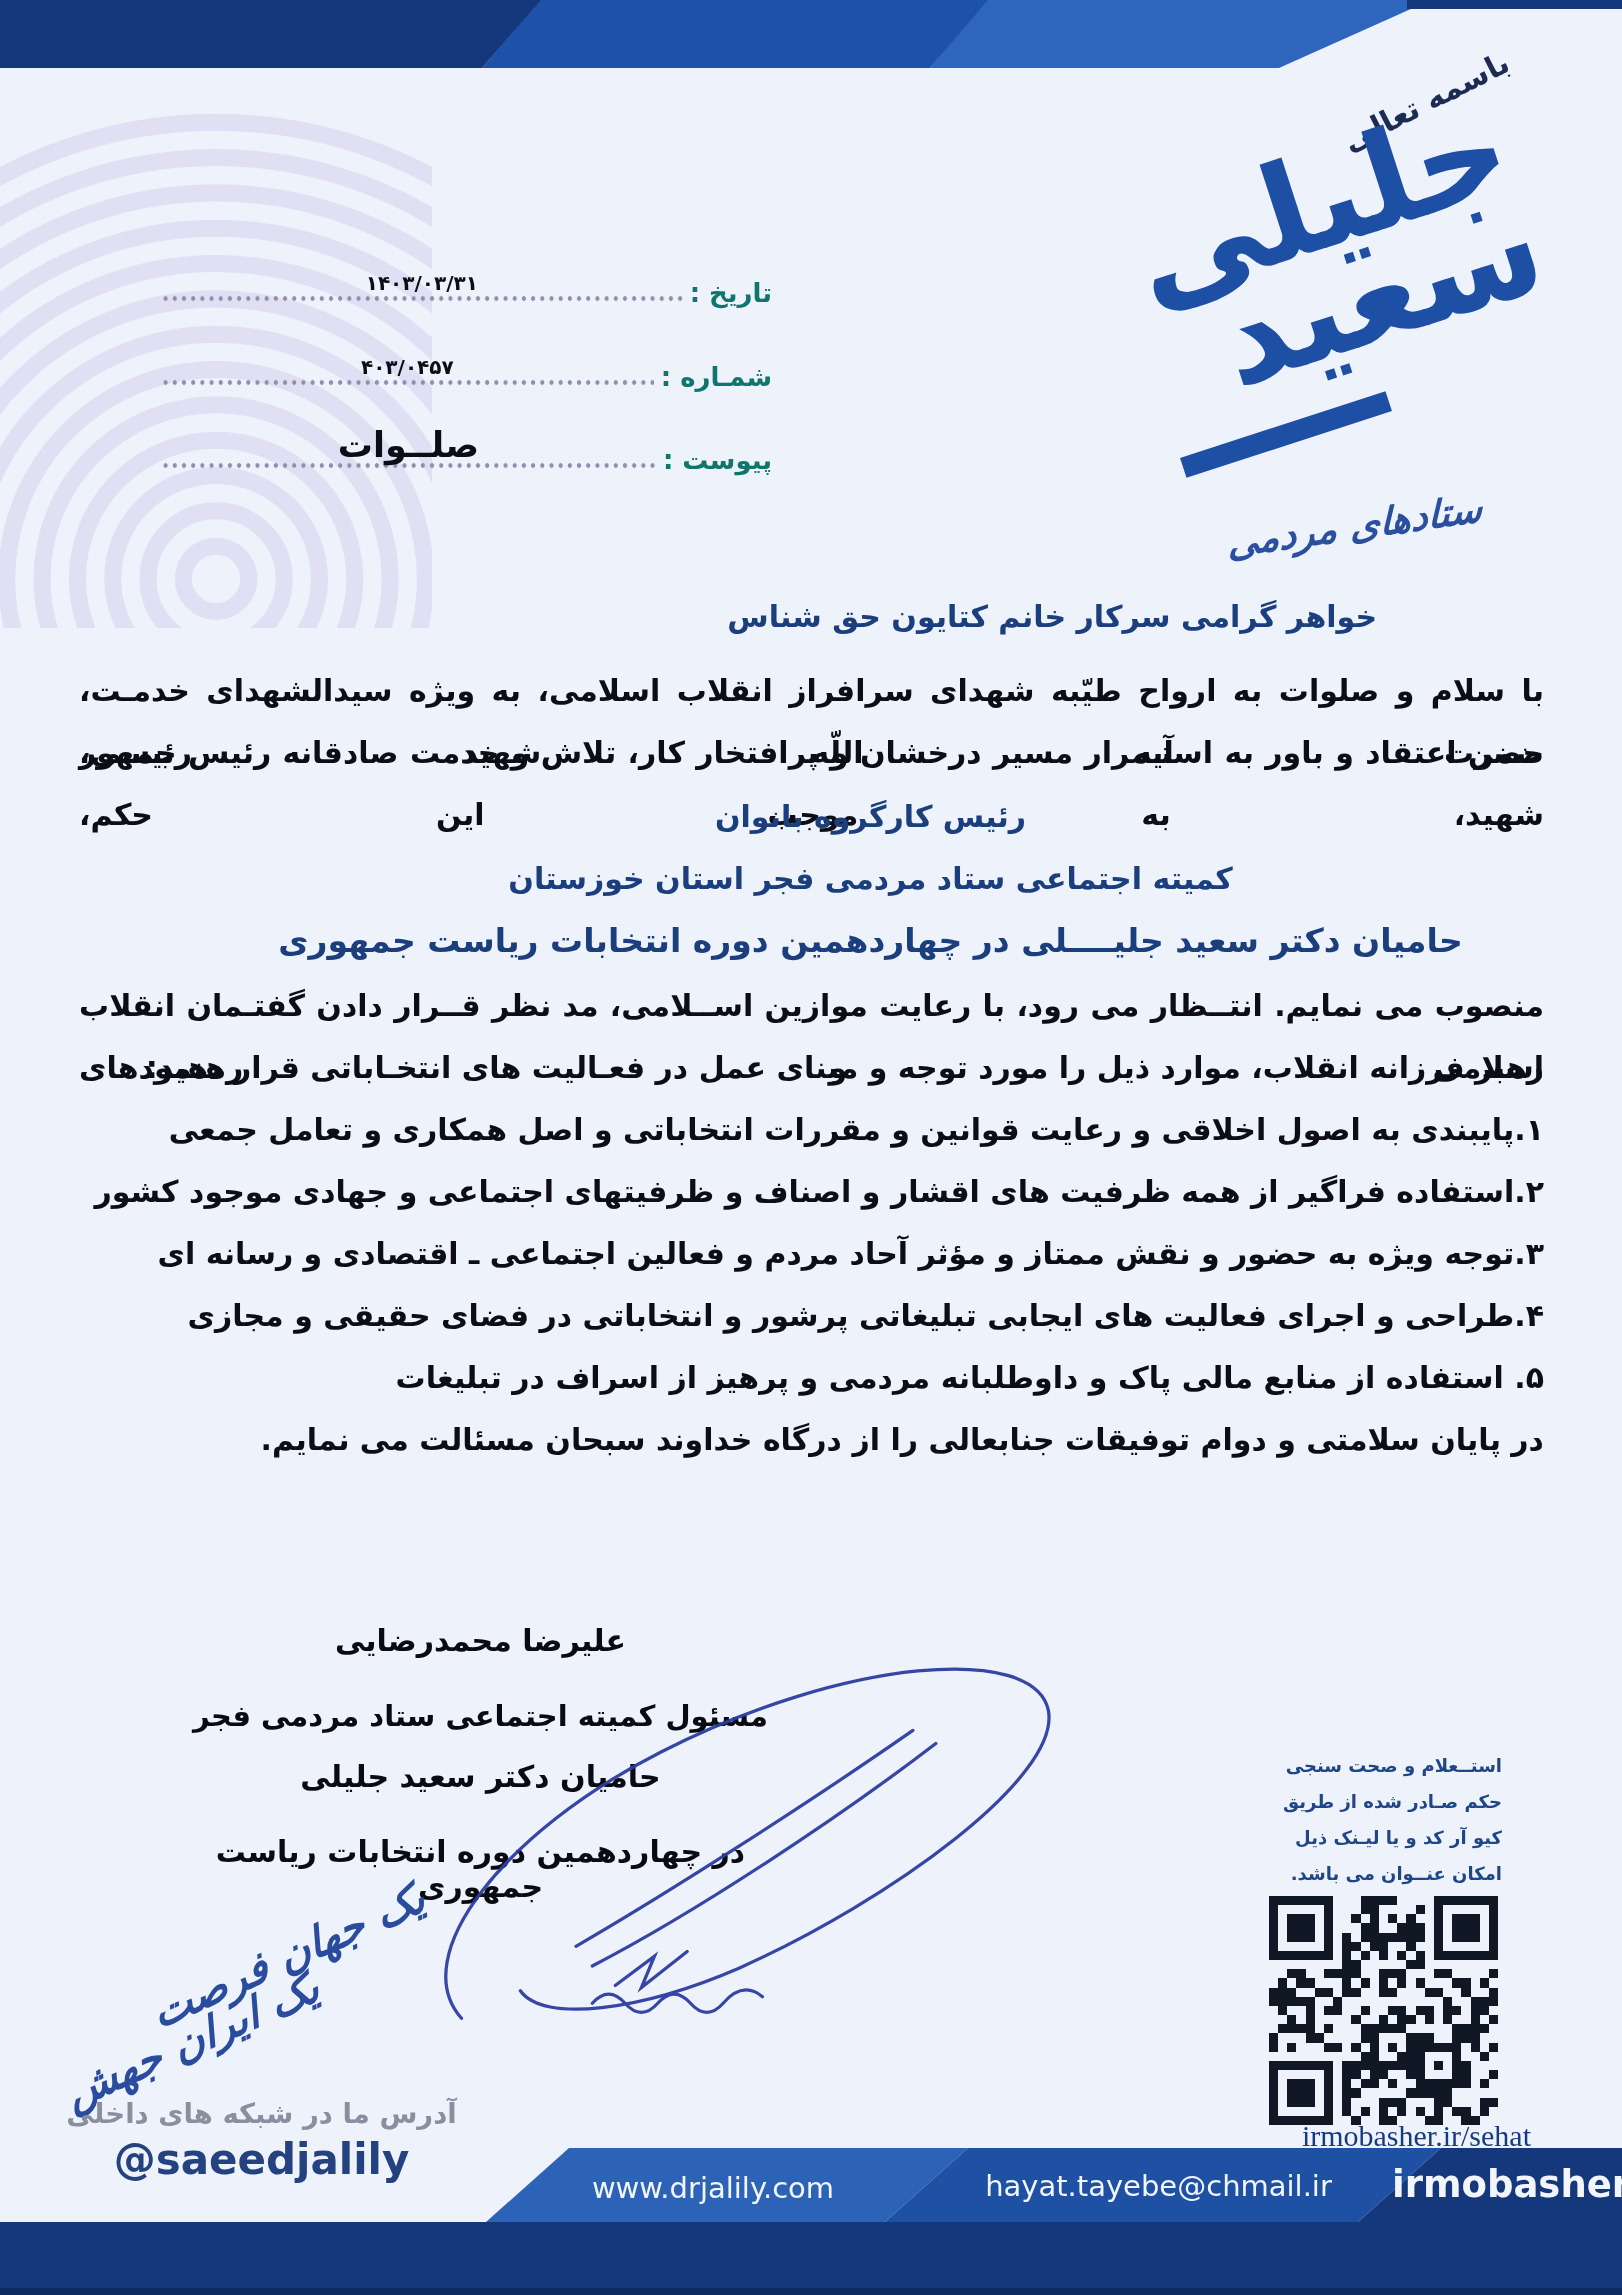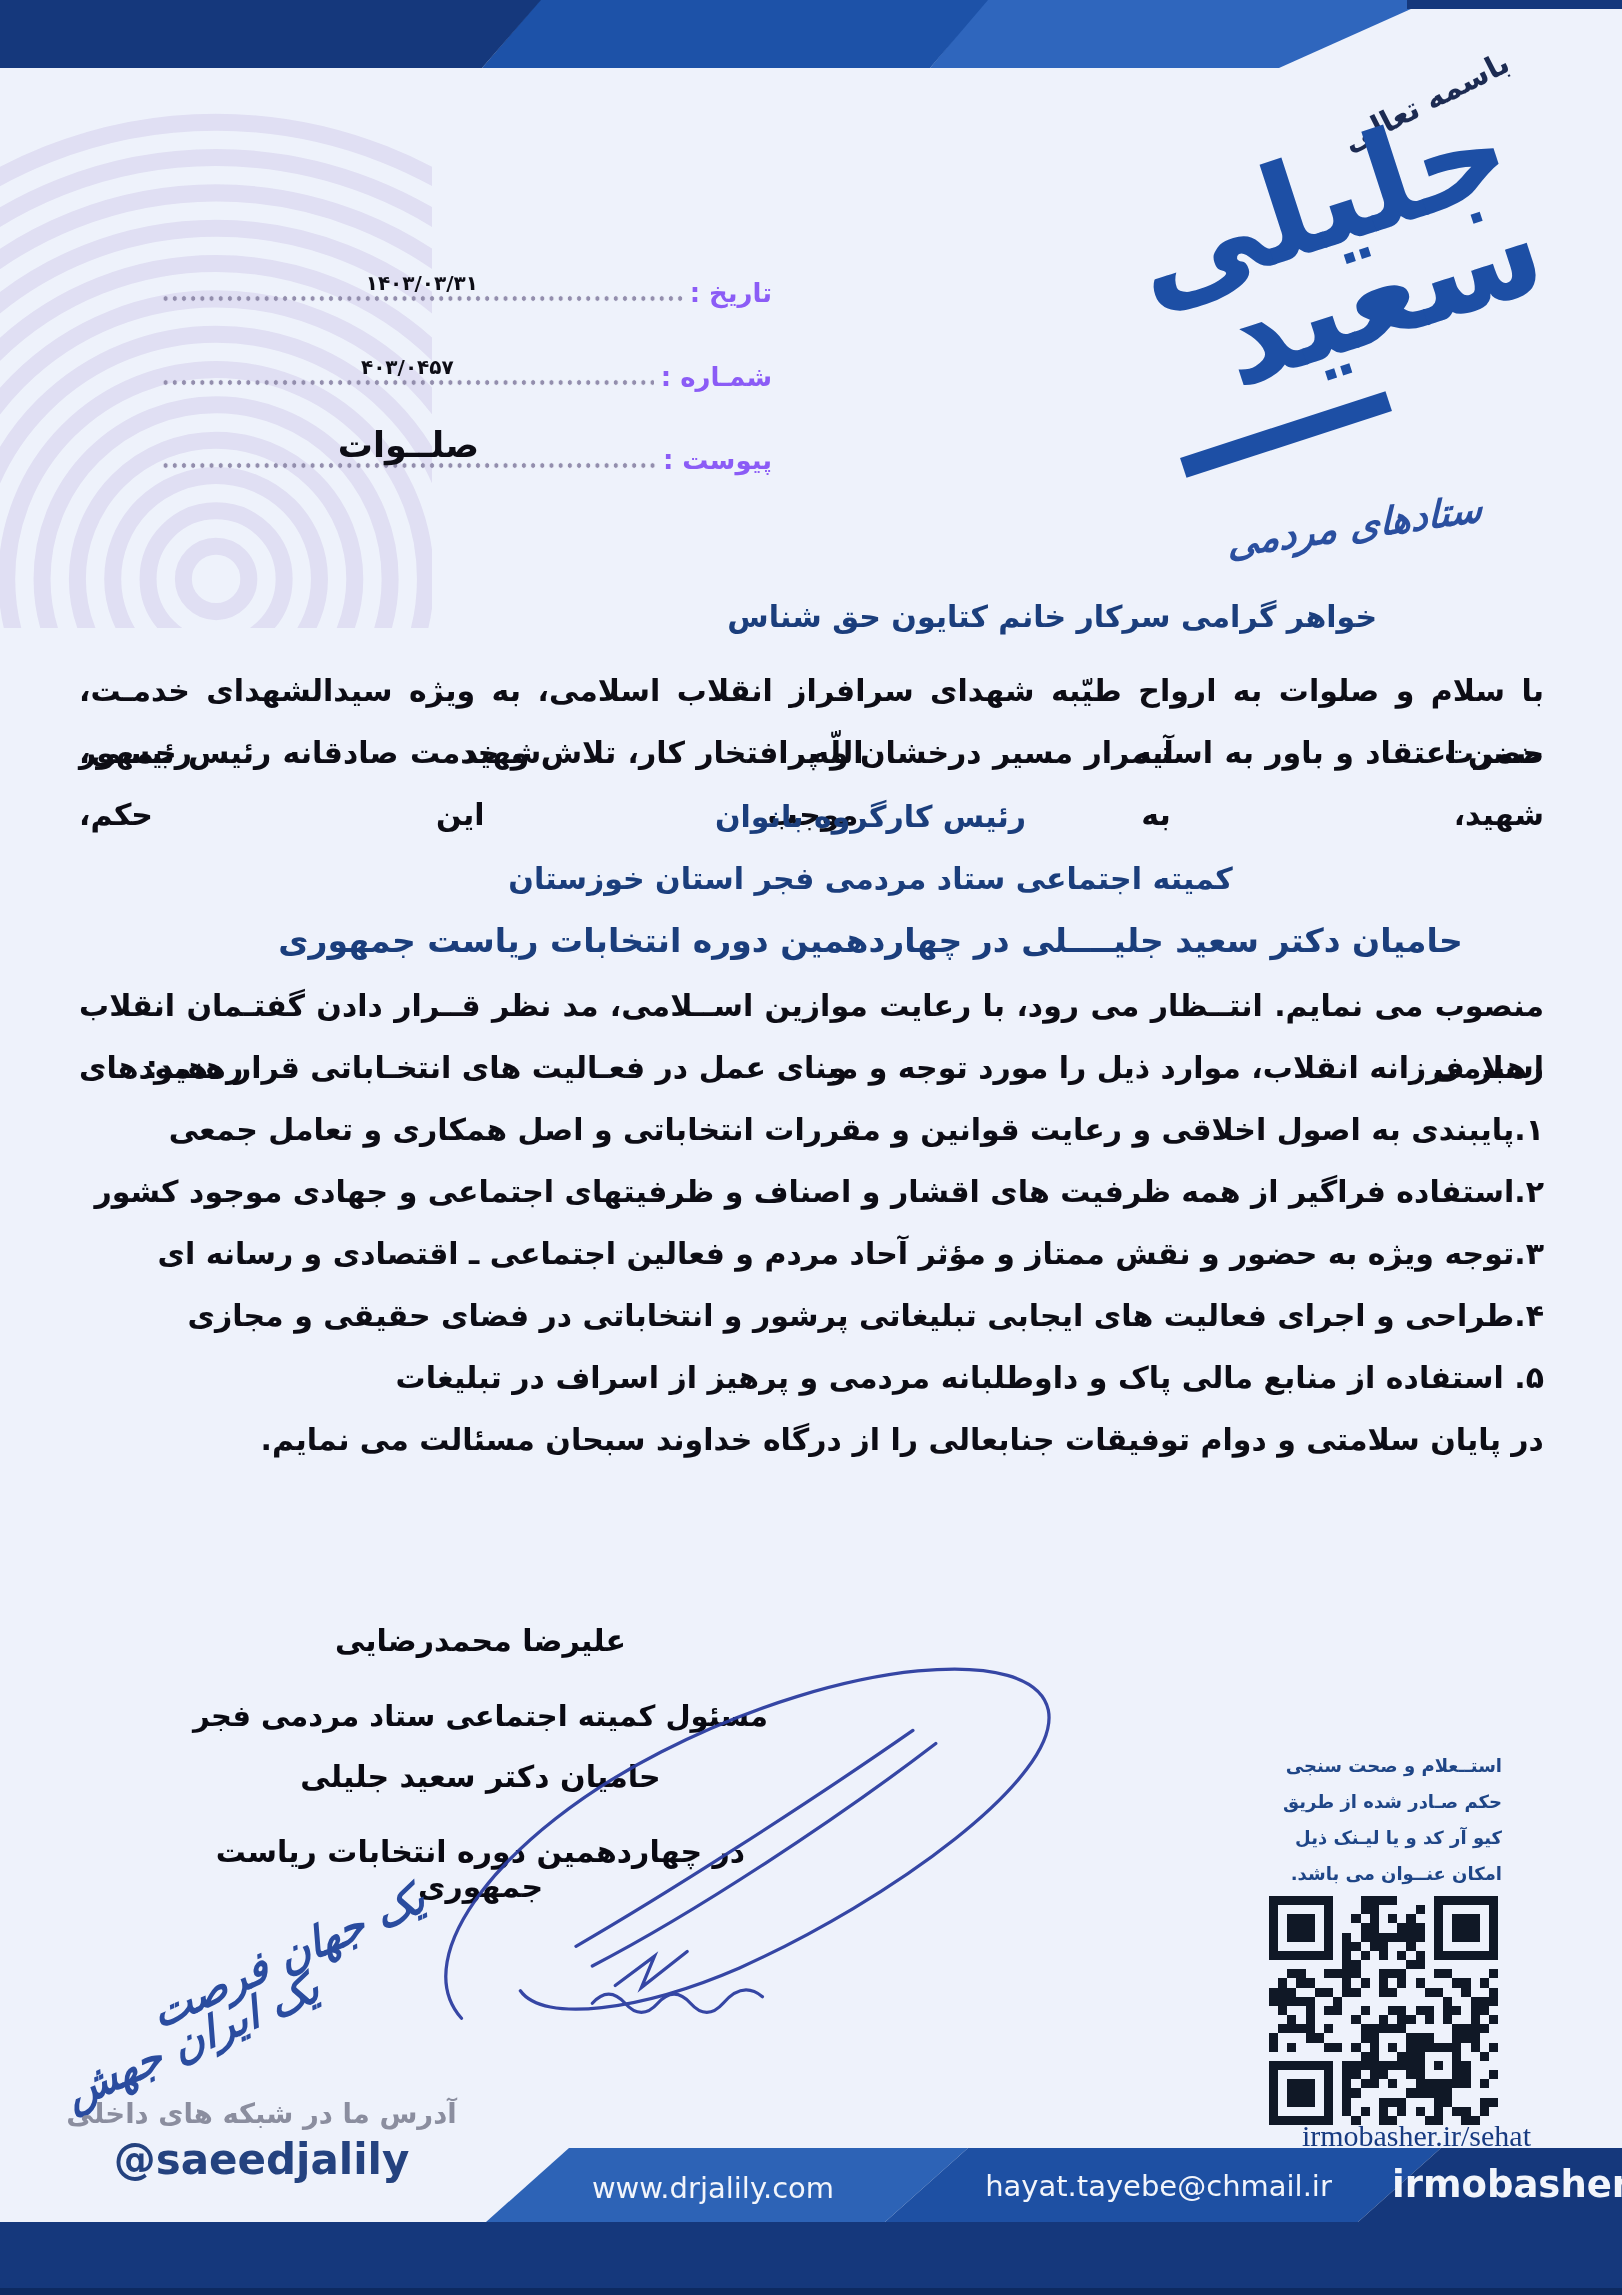--- a/index.html
+++ b/index.html
@@ -21,21 +21,21 @@
   .band-strip  { position:absolute; left:1407px; top:0; width:216px; height:9.2px;
                  background:#15387c; z-index:1; }
 
   
   #fingerprint { position:absolute; left:-26px; top:62px; z-index:0; opacity:.72; }
 
   
   .meta { position:absolute; right:847px; width:622px; direction:rtl; z-index:2; }
   .meta-row { position:absolute; right:0; width:622px; height:46px;
               display:flex; align-items:flex-end; }
-  .meta-label { color:#8b5cf6; font-size:26px; font-weight:bold; white-space:nowrap;
+  .meta-label { color:#0f766e; font-size:26px; font-weight:bold; white-space:nowrap;
                 padding-right:3.9px; line-height:35px; }
   .meta-dots { flex:1; height:6.5px; margin:0 6.5px 9.2px 6.5px;
                background-image:radial-gradient(circle,#938ead 2px,transparent 2.4px);
                background-size:9.2px 6.5px; background-repeat:repeat-x; position:relative; }
   .meta-value { position:absolute; left:15%; width:70%; bottom:6.5px; text-align:center;
                 color:#0d0d15; font-weight:bold; font-size:20px; white-space:nowrap; }
   .meta-value.big { font-size:35px; bottom:3.9px; }
 
   
   .bismillah { position:absolute; left:1335px; top:84px; color:#1c2b52;

